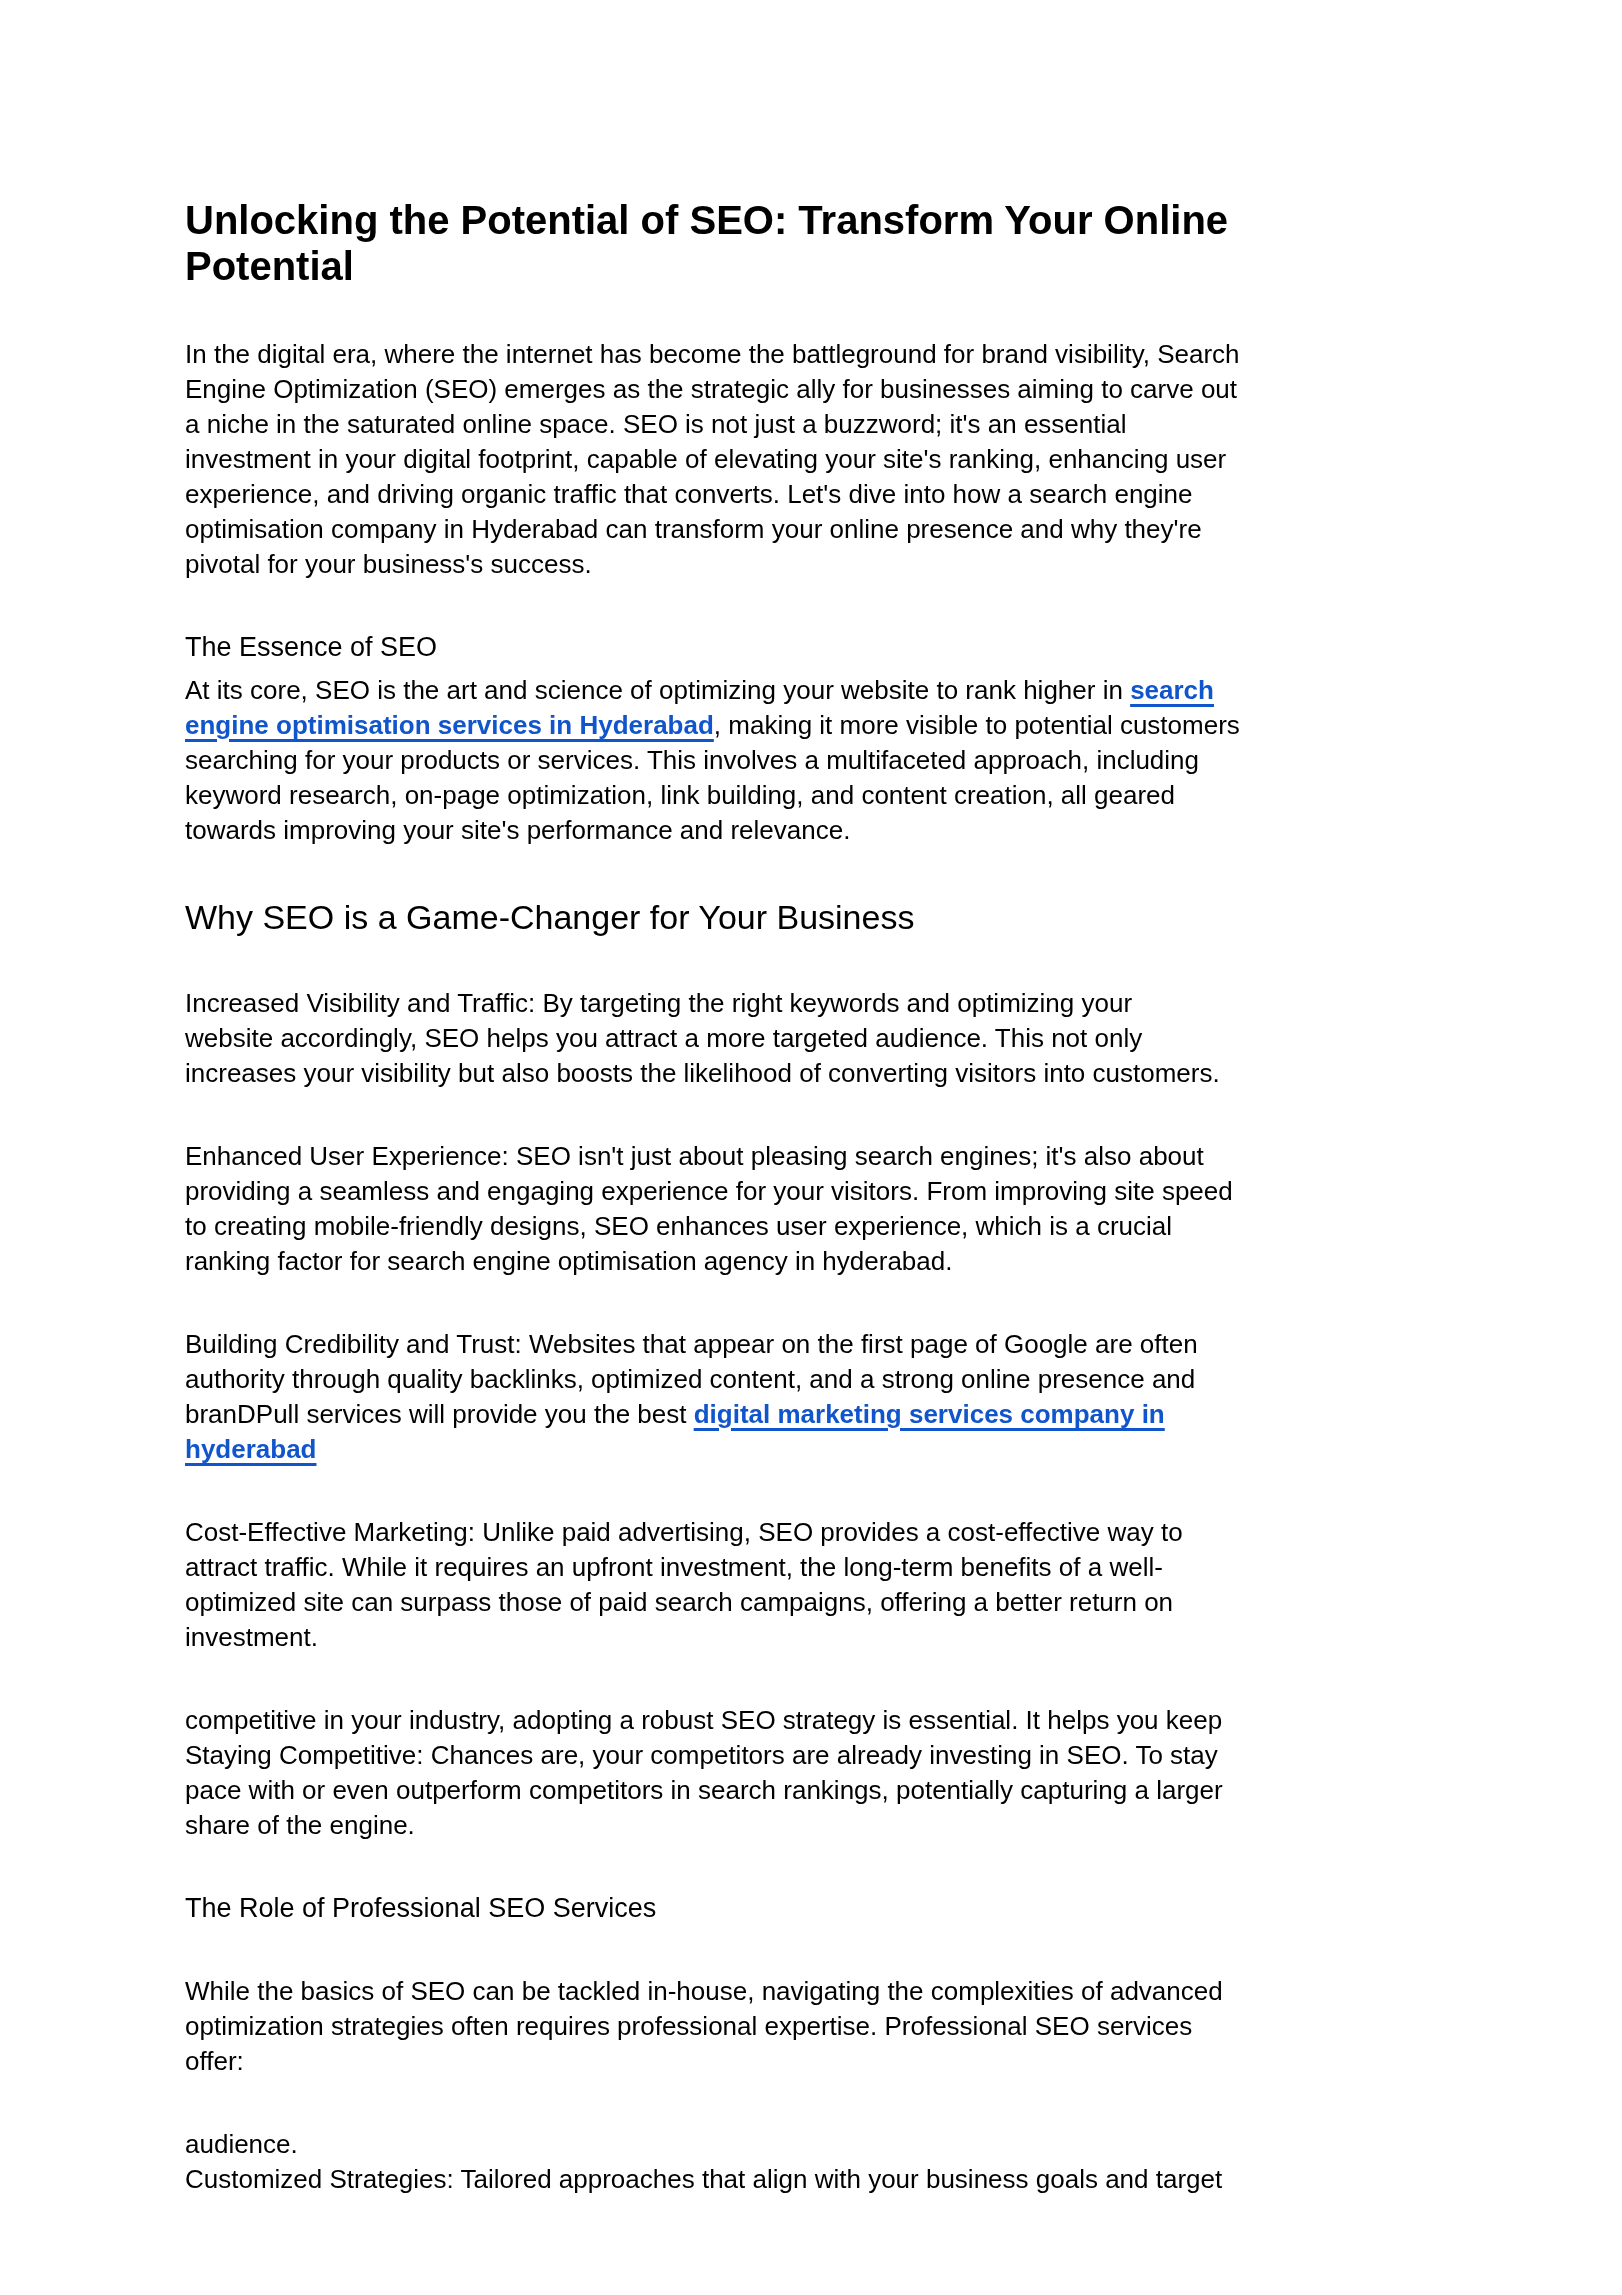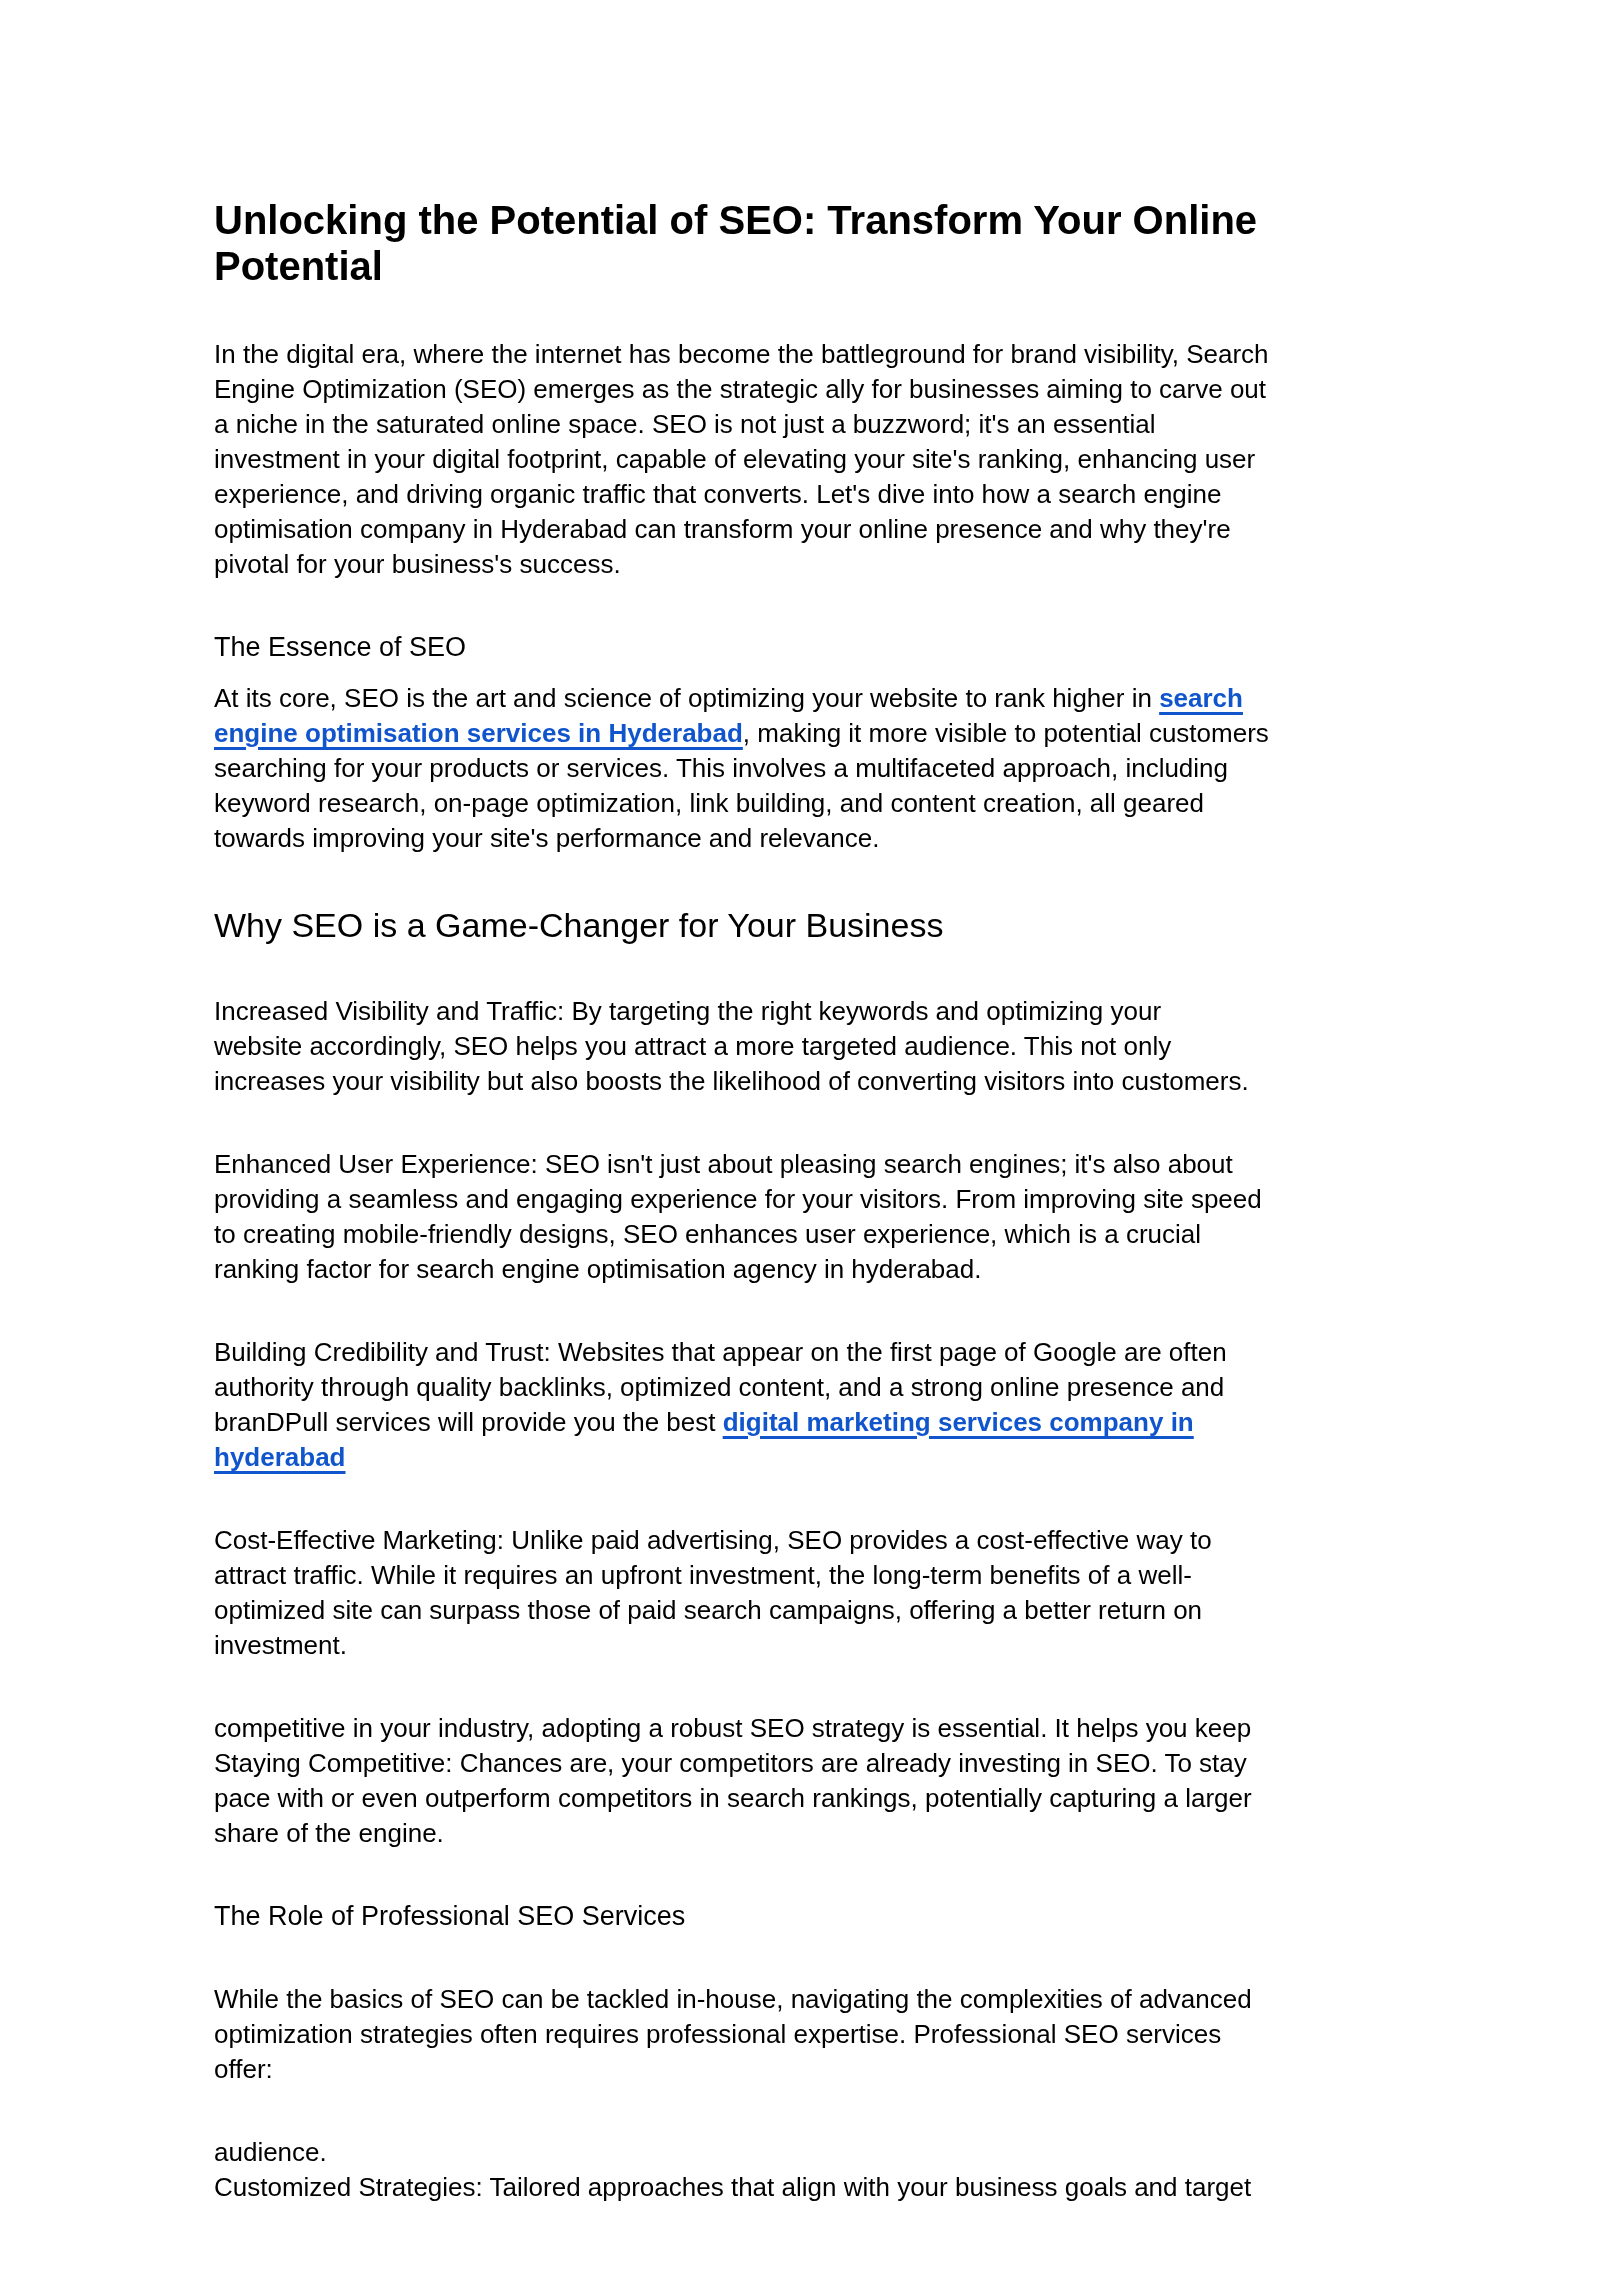--- a/index.html
+++ b/index.html
@@ -7,30 +7,30 @@
     position:relative;
     width:1623px;
     height:2295px;
     background:var(--bg,#ffffff);
     overflow:hidden;
     font-family:"Liberation Sans","DejaVu Sans",sans-serif;
     color:var(--fg,#000000);
   }
   .content{
     position:absolute;
-    left:214px;
+    left:185px;
     top:197px;
     width:1232px;
   }
   .block{margin-top:48px;}
   .block.title{margin-top:0;margin-bottom:3.8px;font-size:40px;font-weight:bold;line-height:46px;letter-spacing:0;}
   .block.p{font-size:26px;line-height:35px;}
   .block.h3{font-size:27px;font-weight:bold;line-height:35px;}
   .block.h2{font-size:34px;font-weight:bold;line-height:42px;}
-  .block.p-tight{margin-top:16px;}
+  .block.p-tight{margin-top:8px;}
   .line{white-space:nowrap;}
   .run{font-style:normal;}
   .run.bold{font-weight:normal;}
   a.run.link{
     color:var(--link,#1155cc);
     font-weight:bold;
     text-decoration:underline;
     text-decoration-thickness:2.5px;
     text-underline-offset:5px;
     cursor:pointer;

